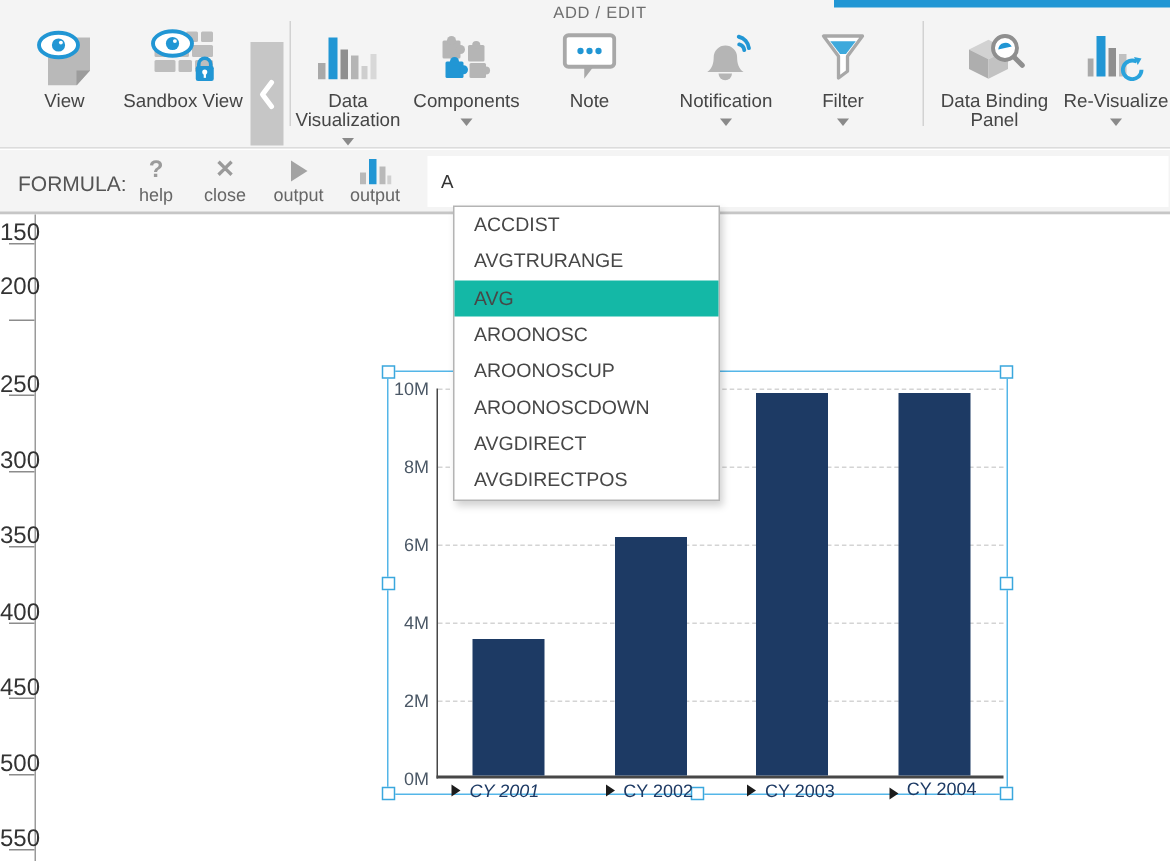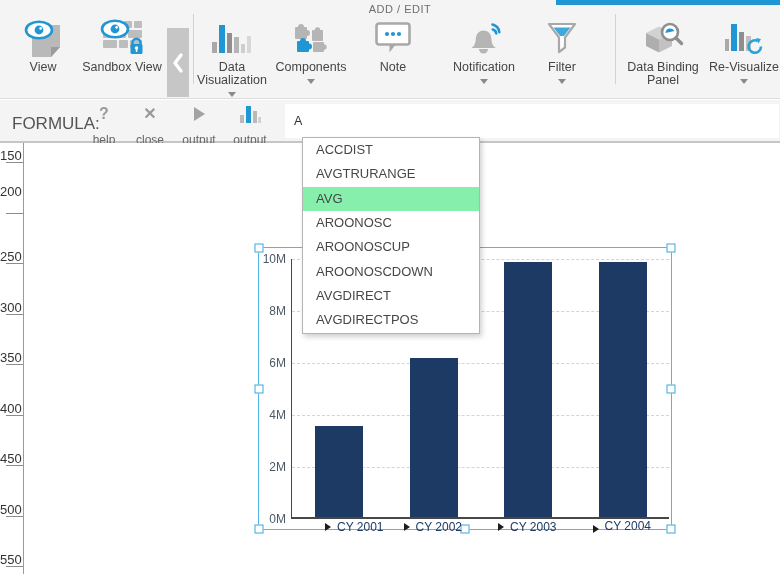--- a/index.html
+++ b/index.html
@@ -22,36 +22,36 @@
   .rb-caret { width:0; height:0; margin:5px auto 0;
               border-left:4.5px solid transparent; border-right:4.5px solid transparent;
               border-top:5px solid #8a8a8a; }
   .chev-strip { position:absolute; left:167px; top:28px; width:22px; height:69px;
                 background:#c6c6c6; display:flex; align-items:center; justify-content:center; }
   .composite { position:relative; }
 
   
   .formula-bar { position:absolute; left:0; top:100px; width:780px; height:43px;
                  background:#f4f4f4; border-bottom:2px solid #c6c6c6; }
-  .fb-label { position:absolute; left:12px; top:14px; font-size:17px; color:#555; }
+  .fb-label { position:absolute; left:12px; top:14px; font-size:14px; color:#555; }
   .fb-btn { position:absolute; top:4px; width:46px; text-align:center; }
   .fb-btn .ic { height:19px; line-height:19px; font-size:16px; font-weight:bold; color:#9a9a9a;
                 display:flex; align-items:center; justify-content:center; }
-  .fb-btn .lb { font-size:12px; color:#666; margin-top:10px; }
+  .fb-btn .lb { font-size:12px; color:#666; margin-top:0; }
   .apply-tri { width:0; height:0; border-left:11px solid #a3a3a3;
                border-top:7px solid transparent; border-bottom:7px solid transparent; }
   .fb-input { position:absolute; left:285px; top:4px; width:494px; height:34px;
               border:none; outline:none; background:#fff; font-family:"Liberation Sans",sans-serif;
               font-size:12.5px; color:#333; padding-left:9px; }
 
   
   .canvas { position:absolute; left:0; top:143px; width:780px; height:431px; background:#fff; }
   .ruler-line { position:absolute; left:23px; top:0; width:1px; height:431px; background:#9a9a9a; }
   .ruler-num { position:absolute; left:0; width:21px; text-align:right;
-               font-size:13px; line-height:13px; color:#333; }
+               font-size:16px; line-height:13px; color:#333; }
   .ruler-tick { position:absolute; left:6px; width:17px; height:1px; background:#8c8c8c; }
 
   
   .chart-frame { position:absolute; left:258px; top:247px; width:414px; height:283px;
                  border:1px solid #54b6e8; z-index:1; background:transparent; }
   .handle { position:absolute; width:9px; height:9px; background:#fff;
             border:1px solid #3aa7dd; transform:translate(-50%,-50%); }
   .chart-plot { position:absolute; left:32px; top:11px; width:378px; height:260px;
                 border-left:1px solid #474747; border-bottom:2px solid #474747; }
   .gridline { position:absolute; left:0; width:100%; height:0; border-top:1px dashed #d4d4d4; }
@@ -303,40 +303,40 @@
       <div class="bar" style="left: 117.75px; height: 158.6px; background: rgb(29, 58, 100);"></div>
       <div class="bar" style="left: 212.25px; height: 254.8px; background: rgb(29, 58, 100);"></div>
       <div class="bar" style="left: 306.75px; height: 254.8px; background: rgb(29, 58, 100);"></div>
     </div>
 <div class="ylab" style="top: 264px;">0M</div>
     <div class="ylab" style="top: 212px;">2M</div>
     <div class="ylab" style="top: 160px;">4M</div>
     <div class="ylab" style="top: 108px;">6M</div>
     <div class="ylab" style="top: 56px;">8M</div>
     <div class="ylab" style="top: 4px;">10M</div>
-    <div class="xlab" style="left: 48px; width: 94.5px;">
+    <div class="xlab" style="left: 24px; width: 94.5px; font-style: italic;">
       <span class="xtri"></span>
       <span>CY 2001</span>
     </div>
     <div class="xlab" style="left: 126.5px; width: 94.5px;">
       <span class="xtri"></span>
       <span>CY 2002</span>
     </div>
     <div class="xlab" style="left: 221px; width: 94.5px;">
       <span class="xtri"></span>
       <span>CY 2003</span>
     </div>
     <div class="xlab" style="left: 315.5px; width: 94.5px; align-items: flex-end;">
       <span class="xtri"></span>
       <span>CY 2004</span>
     </div>
   </div>
 
 <div class="autocomplete">
     <div class="dd-item">ACCDIST</div>
     <div class="dd-item">AVGTRURANGE</div>
-    <div class="dd-item" style="background: #86efac;">AVG</div>
+    <div class="dd-item" style="background: #14b8a6;">AVG</div>
     <div class="dd-item">AROONOSC</div>
     <div class="dd-item">AROONOSCUP</div>
     <div class="dd-item">AROONOSCDOWN</div>
     <div class="dd-item">AVGDIRECT</div>
     <div class="dd-item">AVGDIRECTPOS</div>
   </div>
 
 </body></html>

